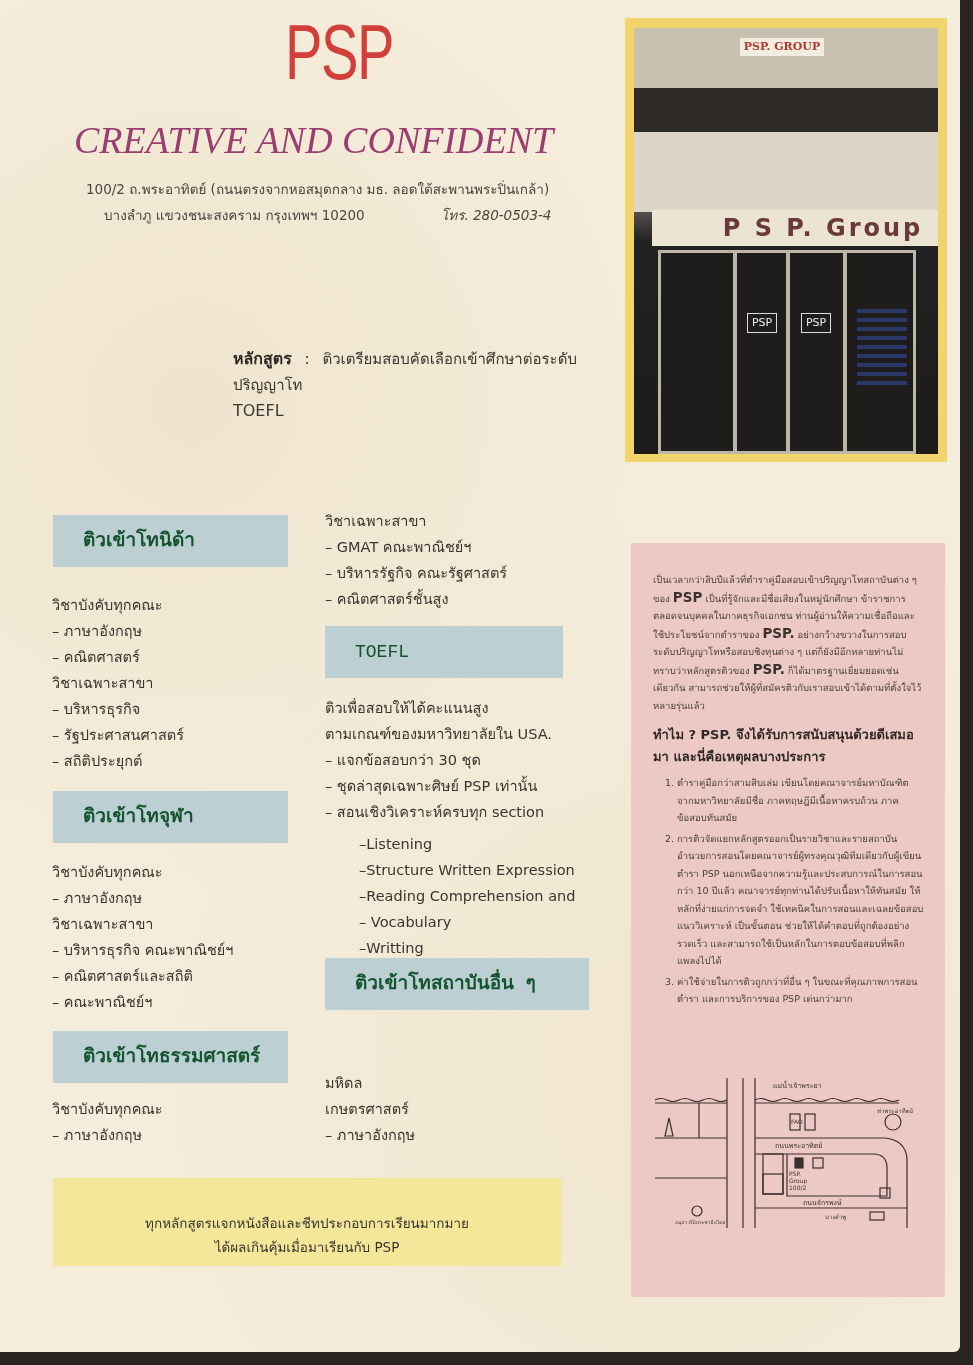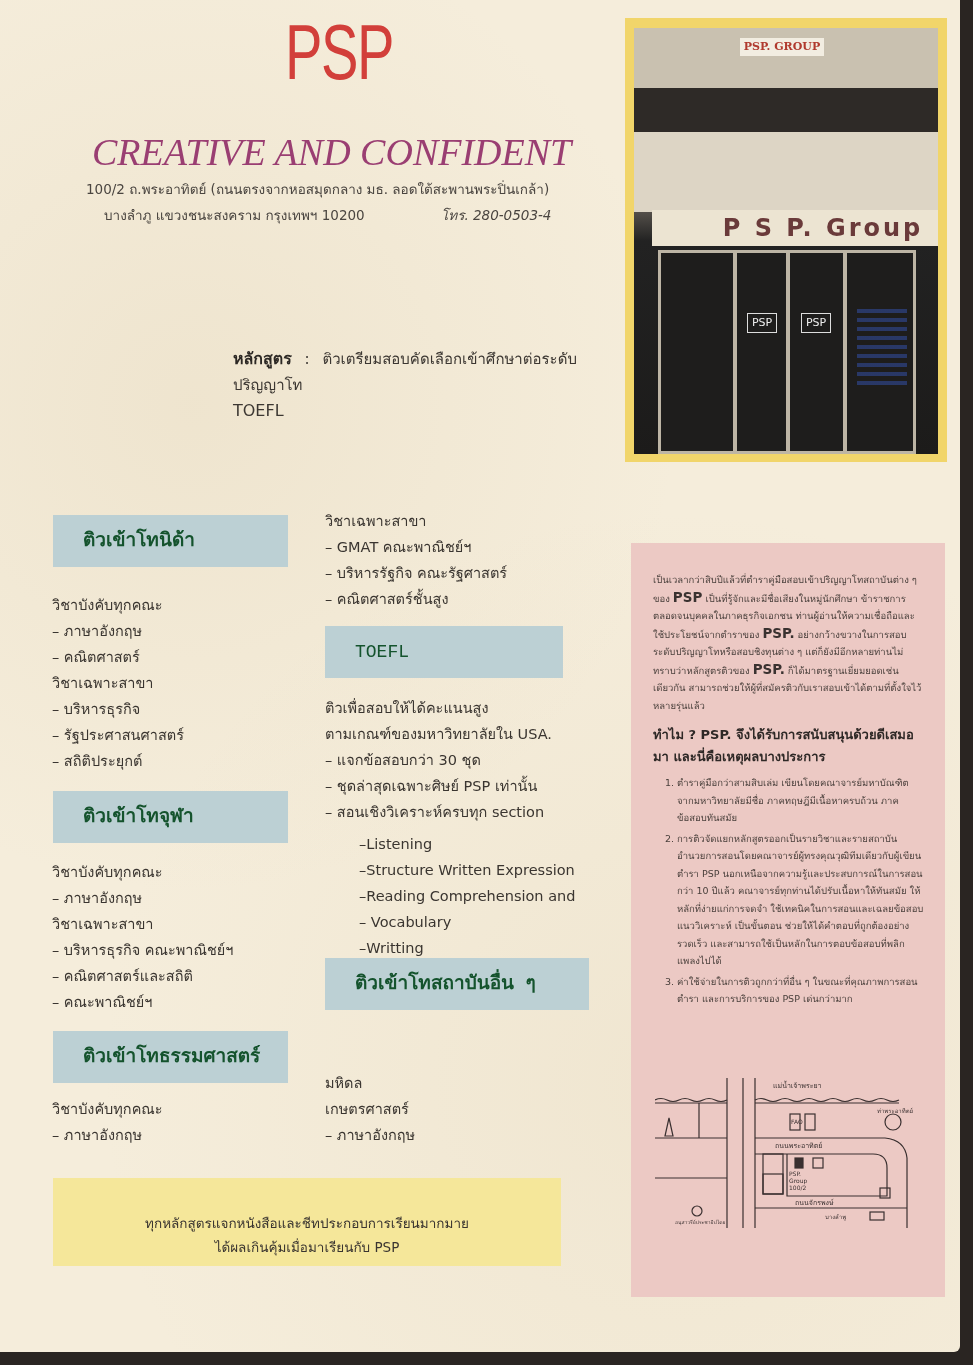--- a/index.html
+++ b/index.html
@@ -16,23 +16,23 @@
       radial-gradient(circle at 70% 80%, rgba(210,190,150,0.15) 0, rgba(0,0,0,0) 45%);
     border-bottom-right-radius:6px;
   }
   .logo {
     position:absolute; left:285px; top:12px; width:110px;
     font-family:"Liberation Sans Narrow","Liberation Sans", sans-serif;
     font-size:78px; font-weight:400; color:#d23f3a; letter-spacing:-2px;
     transform:scaleX(0.72); transform-origin:left top; line-height:80px;
   }
   .tagline {
-    position:absolute; left:92px; top:118px; width:500px;
+    position:absolute; left:74px; top:118px; width:500px;
     font-family:"Liberation Serif", serif; font-style:italic;
-    font-size:38px; color:#9a3e72; letter-spacing:0px; white-space:nowrap;margin-top:12px;
+    font-size:38px; color:#9a3e72; letter-spacing:0px; white-space:nowrap;
   }
   .addr { position:absolute; font-size:13.5px; color:#4a4540; white-space:nowrap; }
   .photo-frame {
     position:absolute; left:625px; top:18px; width:322px; height:444px;
     background:#f1d56a;
   }
   .photo {
     position:absolute; left:9px; top:10px; width:304px; height:426px;
     background:linear-gradient(#c9c1b0 0, #c9c1b0 18%, #3b3530 18%, #3b3530 22%, #b8b0a0 22%, #d4ccbb 30%, #7a7268 38%, #222 50%, #1c1b1a 100%);
     overflow:hidden;
@@ -219,21 +219,21 @@
         <line x1="0" y1="60" x2="72" y2="60"></line>
         <line x1="44" y1="25" x2="44" y2="60"></line>
         <line x1="0" y1="100" x2="72" y2="100"></line>
         <line x1="100" y1="130" x2="252" y2="130"></line>
         <rect x="225" y="110" width="10" height="10"></rect>
         <rect x="215" y="134" width="14" height="8"></rect>
         <path d="M14 40 L10 58 L18 58 Z"></path>
       </svg>
       <div style="position:absolute; left:118px; top:2px; font-size:7px; color:#3a3030;">แม่น้ำเจ้าพระยา</div>
       <div style="position:absolute; left:120px; top:62px; font-size:7px; color:#3a3030;">ถนนพระอาทิตย์</div>
-      <div style="position:absolute; left:140px; top:119px; font-size:7px; color:#3a3030;">ถนนจักรพงษ์</div>
+      <div style="position:absolute; left:148px; top:119px; font-size:7px; color:#3a3030;">ถนนจักรพงษ์</div>
       <div style="position:absolute; left:134px; top:92px; font-size:6px; color:#3a3030; width:30px; line-height:7px;">PSP. Group 100/2</div>
       <div style="position:absolute; left:136px; top:40px; font-size:6px; color:#3a3030;">FAO</div>
       <div style="position:absolute; left:222px; top:28px; font-size:6px; color:#3a3030;">ท่าพระอาทิตย์</div>
       <div style="position:absolute; left:170px; top:134px; font-size:6px; color:#3a3030;">บางลำพู</div>
       <div style="position:absolute; left:20px; top:140px; font-size:5px; color:#3a3030; white-space:nowrap;">อนุสาวรีย์ประชาธิปไตย</div>
     </div>
   </div>
 </div>
 
 </body></html>

